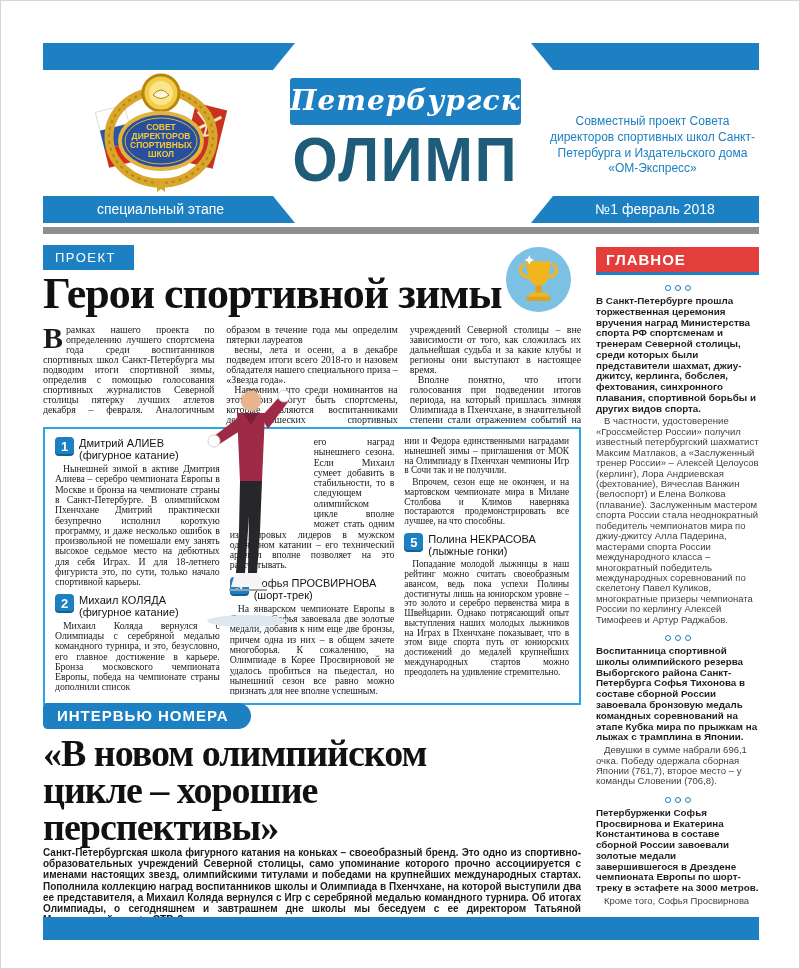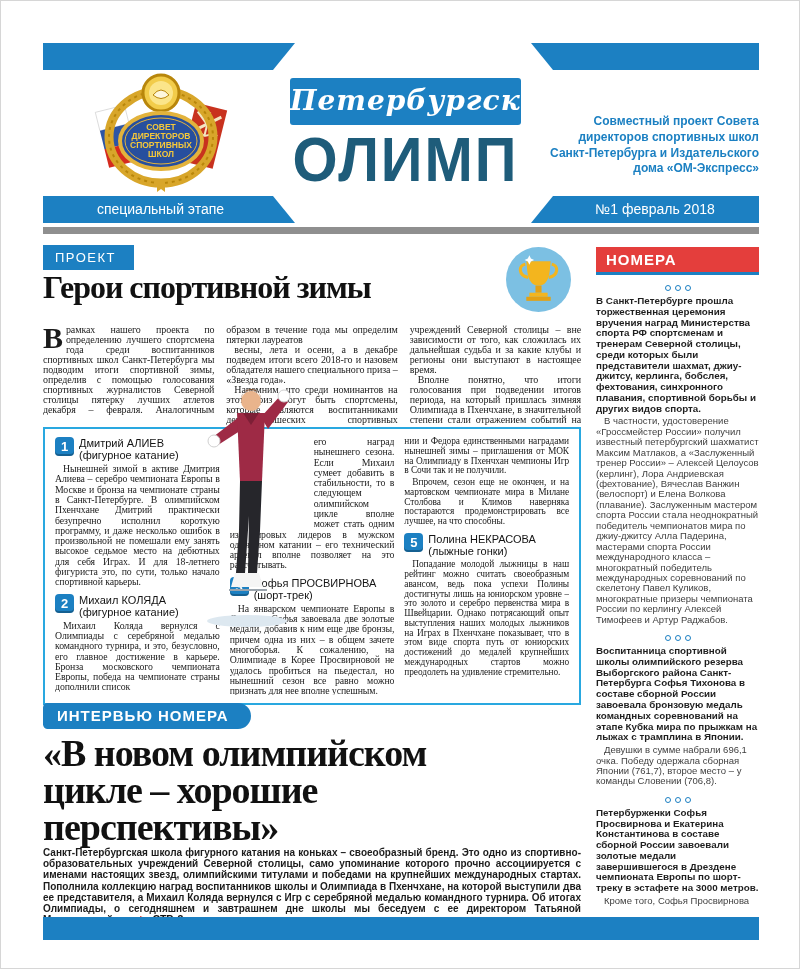--- a/index.html
+++ b/index.html
@@ -24,34 +24,34 @@
   .logo { position:absolute; left:58px; top:70px; width:204px; height:122px; }
 
   .masthead-top { position:absolute; left:289px; top:77px; width:231px; height:47px;
                   background:#1c80c2; border-radius:3px; color:#fff; text-align:center;
                   font-family:"DejaVu Serif", serif; font-style:italic; font-weight:bold;
                   font-size:28px; line-height:46px; letter-spacing:1px; }
   .masthead-bottom { position:absolute; left:289px; top:124px; width:231px;
                      text-align:center; color:#1e5c7a; font-weight:bold; font-size:58px;
                      line-height:64px; letter-spacing:2px; transform:scaleY(1.08);
                      transform-origin:top; }
-  .tagline { position:absolute; left:545px; top:113px; width:213px; text-align:right;
-             color:#1c80c2; font-size:12px; line-height:1.32;font-weight:bold; }
+  .tagline { position:absolute; left:545px; top:113px; width:213px; text-align:center;
+             color:#1c80c2; font-size:12px; line-height:1.32; }
 
   .gray-rule { position:absolute; left:42px; top:226px; width:716px; height:7px;
                background:#8f8f8f; }
 
   
   .main-left { position:absolute; left:42px; top:244px; width:538px; height:676px; }
 
   .tag-chip { display:inline-block; background:#1c80c2; color:#fff; font-weight:normal;
               font-size:13px; letter-spacing:1.5px; padding:5px 18px 5px 12px; }
   .headline1 { position:absolute; left:0; top:26px; width:462px;
                font-family:"Liberation Serif", serif; font-weight:bold; color:#111;
-               font-size:32px; line-height:1.05; letter-spacing:-1px; }
+               font-size:44px; line-height:1.05; letter-spacing:-1px; }
   .trophy { position:absolute; left:463px; top:2px; width:65px; height:65px; }
 
   .intro { position:absolute; left:0; top:80px; width:538px; height:100px;
            column-count:3; column-gap:12px; overflow:hidden;
            font-family:"Liberation Serif", serif; font-size:10px; line-height:1.0;
            letter-spacing:-0.1px; text-align:justify; color:#1b1b1b; }
   .intro p { margin:0; text-indent:8px; }
   .intro p.first { text-indent:0; }
   .drop { float:left; font-size:30px; line-height:26px; font-weight:bold;
           padding-right:3px; }
@@ -236,21 +236,21 @@
 
     <h2 class="headline2">«В новом олимпийском цикле – хорошие перспективы»</h2>
 
     <p class="lead"><span>Санкт-Петербургская школа фигурного катания на коньках – своеобразный бренд. Это одно из спортивно-образовательных учреждений Северной столицы, само упоминание которого прочно ассоциируется с именами настоящих звезд, олимпийскими титулами и победами на крупнейших международных стартах. Пополнила коллекцию наград воспитанников школы и Олимпиада в Пхенчхане, на которой выступили два ее представителя, а Михаил Коляда вернулся с Игр с серебряной медалью командного турнира. Об итогах Олимпиады, о сегодняшнем и завтрашнем дне школы мы беседуем с ее директором Татьяной Меньшиковой.</span><span class="pref"><svg width="24" height="8" viewBox="0 0 24 8">
             <line x1="0" y1="4" x2="14" y2="4" stroke="#e02b20" stroke-width="2" stroke-dasharray="4 2"></line>
             <polygon points="14,0 24,4 14,8" fill="#e02b20"></polygon>
           </svg><b>СТР. 3</b></span></p>
   </div>
 
   <div class="sidebar">
-    <div class="sb-header">НОМЕРА</div>
+    <div class="sb-header">ГЛАВНОЕ</div>
     <div class="sb-blueline"></div>
 
     <div class="sep"><i></i><i></i><i></i></div>
     <p class="sb-bold">В Санкт-Петербурге прошла торжественная церемония вручения наград Министерства спорта РФ спортсменам и тренерам Северной столицы, среди которых были представители шахмат, джиу-джитсу, керлинга, бобслея, фехтования, синхронного плавания, спортивной борьбы и других видов спорта.</p>
     <p class="sb-body">В частности, удостоверение «Гроссмейстер России» получил известный петербургский шахматист Максим Матлаков, а «Заслуженный тренер России» – Алексей Целоусов (керлинг), Лора Андриевская (фехтование), Вячеслав Ванжин (велоспорт) и Елена Волкова (плавание). Заслуженным мастером спорта России стала неоднократный победитель чемпионатов мира по джиу-джитсу Алла Падерина, мастерами спорта России международного класса – многократный победитель международных соревнований по скелетону Павел Куликов, многократные призеры чемпионата России по керлингу Алексей Тимофеев и Артур Раджабов.</p>
 
     <div class="sep"><i></i><i></i><i></i></div>
     <p class="sb-bold">Воспитанница спортивной школы олимпийского резерва Выборгского района Санкт-Петербурга Софья Тихонова в составе сборной России завоевала бронзовую медаль командных соревнований на этапе Кубка мира по прыжкам на лыжах с трамплина в Японии.</p>
     <p class="sb-body">Девушки в сумме набрали 696,1 очка. Победу одержала сборная Японии (761,7), второе место – у команды Словении (706,8).</p>
 

